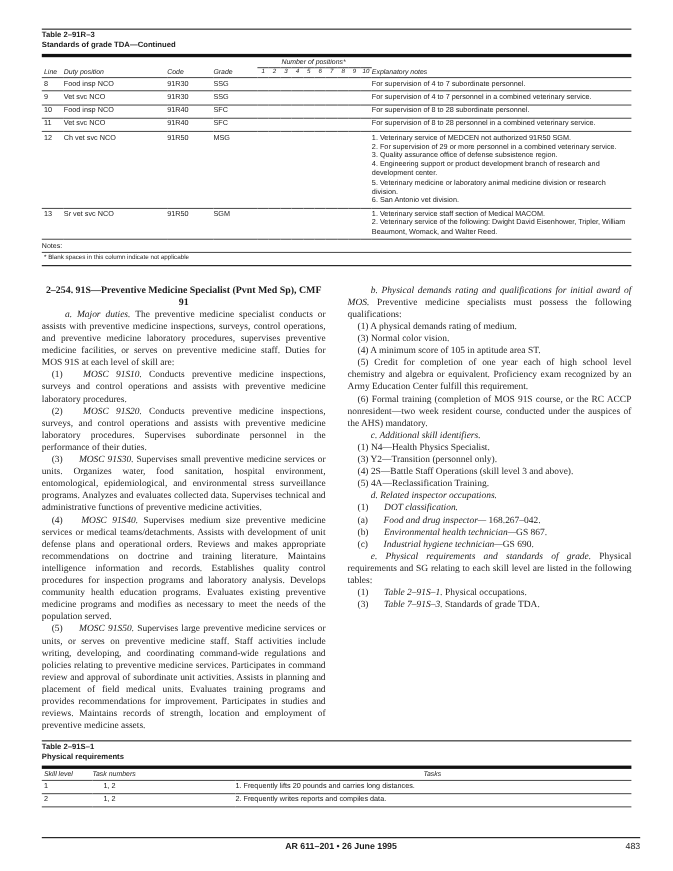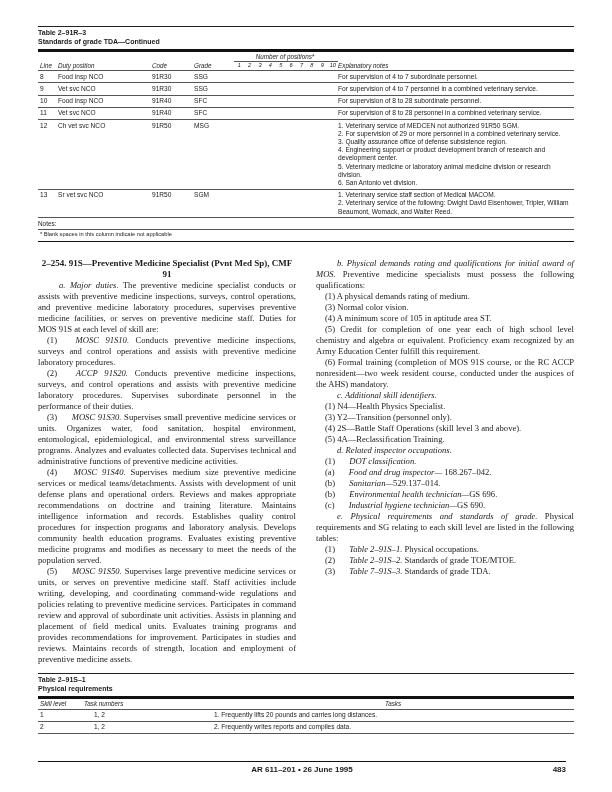--- a/index.html
+++ b/index.html
@@ -45,24 +45,24 @@
   .heading { font-weight:bold; font-size:9px; line-height:11.2px; text-align:center; }
   .para { margin:0; text-indent:9px; }
   .lead { font-style:italic;padding-left:12px; }
 
   
   .tbl-s1 { margin-top:8px; }
   table.dt td.tn { padding-left:10px; }
   table.dt th.center { text-align:center; }
 
   
-  .page-footer { position:absolute; left:38px; right:46px; top:761px; font-family:"Liberation Sans", sans-serif; }
+  .page-footer { position:absolute; left:38px; right:30px; top:761px; font-family:"Liberation Sans", sans-serif; }
   .footer-rule { border-top:1.6px solid #111; }
   .footer-row { position:relative; text-align:center; padding-top:3px; font-weight:bold; font-size:8px; }
-  .pageno { position:absolute; right:0; top:3px; font-weight:bold; }
+  .pageno { position:absolute; right:0; top:3px; font-weight:normal; }
 </style>
 </head>
 <body>
 
 <div class="page">
 
   <section>
     <div class="tblhead">
       <div class="tbltitle">Table 2–91R–3</div>
       <div class="tbltitle">Standards of grade TDA—Continued</div>
@@ -174,47 +174,45 @@
       <div class="fn-rule"></div>
       <div class="footnote">* Blank spaces in this column indicate not applicable</div>
     </div>
   </section>
 
   <div class="body-cols">
     <div class="bcol">
       <div class="heading">2–254. 91S—Preventive Medicine Specialist (Pvnt Med Sp), CMF 91</div>
       <p class="para"><span class="pre"></span><span class="lead">a. Major duties.</span><span class="rest"> The preventive medicine specialist conducts or assists with preventive medicine inspections, surveys, control operations, and preventive medicine laboratory procedures, supervises preventive medicine facilities, or serves on preventive medicine staff. Duties for MOS 91S at each level of skill are:</span></p>
       <p class="para"><span class="pre">(1) </span><span class="lead">MOSC 91S10.</span><span class="rest"> Conducts preventive medicine inspections, surveys and control operations and assists with preventive medicine laboratory procedures.</span></p>
-      <p class="para"><span class="pre">(2) </span><span class="lead">ACCP 91S20.</span><span class="rest"> Conducts preventive medicine inspections, surveys, and control operations and assists with preventive medicine laboratory procedures. Supervises subordinate personnel in the performance of their duties.</span></p>
+      <p class="para"><span class="pre">(2) </span><span class="lead">MOSC 91S20.</span><span class="rest"> Conducts preventive medicine inspections, surveys, and control operations and assists with preventive medicine laboratory procedures. Supervises subordinate personnel in the performance of their duties.</span></p>
       <p class="para"><span class="pre">(3) </span><span class="lead">MOSC 91S30.</span><span class="rest"> Supervises small preventive medicine services or units. Organizes water, food sanitation, hospital environment, entomological, epidemiological, and environmental stress surveillance programs. Analyzes and evaluates collected data. Supervises technical and administrative functions of preventive medicine activities.</span></p>
       <p class="para"><span class="pre">(4) </span><span class="lead">MOSC 91S40.</span><span class="rest"> Supervises medium size preventive medicine services or medical teams/detachments. Assists with development of unit defense plans and operational orders. Reviews and makes appropriate recommendations on doctrine and training literature. Maintains intelligence information and records. Establishes quality control procedures for inspection programs and laboratory analysis. Develops community health education programs. Evaluates existing preventive medicine programs and modifies as necessary to meet the needs of the population served.</span></p>
       <p class="para"><span class="pre">(5) </span><span class="lead">MOSC 91S50.</span><span class="rest"> Supervises large preventive medicine services or units, or serves on preventive medicine staff. Staff activities include writing, developing, and coordinating command-wide regulations and policies relating to preventive medicine services. Participates in command review and approval of subordinate unit activities. Assists in planning and placement of field medical units. Evaluates training programs and provides recommendations for improvement. Participates in studies and reviews. Maintains records of strength, location and employment of preventive medicine assets.</span></p>
     </div>
 
     <div class="bcol">
       <p class="para"><span class="pre"></span><span class="lead">b. Physical demands rating and qualifications for initial award of MOS.</span><span class="rest"> Preventive medicine specialists must possess the following qualifications:</span></p>
       <p class="para"><span class="pre">(1) A physical demands rating of medium.</span><span class="lead"></span><span class="rest"></span></p>
       <p class="para"><span class="pre">(3) Normal color vision.</span><span class="lead"></span><span class="rest"></span></p>
       <p class="para"><span class="pre">(4) A minimum score of 105 in aptitude area ST.</span><span class="lead"></span><span class="rest"></span></p>
       <p class="para"><span class="pre">(5) Credit for completion of one year each of high school level chemistry and algebra or equivalent. Proficiency exam recognized by an Army Education Center fulfill this requirement.</span><span class="lead"></span><span class="rest"></span></p>
       <p class="para"><span class="pre">(6) Formal training (completion of MOS 91S course, or the RC ACCP nonresident—two week resident course, conducted under the auspices of the AHS) mandatory.</span><span class="lead"></span><span class="rest"></span></p>
       <p class="para"><span class="pre"></span><span class="lead">c. Additional skill identifiers.</span><span class="rest"></span></p>
       <p class="para"><span class="pre">(1) N4—Health Physics Specialist.</span><span class="lead"></span><span class="rest"></span></p>
       <p class="para"><span class="pre">(3) Y2—Transition (personnel only).</span><span class="lead"></span><span class="rest"></span></p>
       <p class="para"><span class="pre">(4) 2S—Battle Staff Operations (skill level 3 and above).</span><span class="lead"></span><span class="rest"></span></p>
       <p class="para"><span class="pre">(5) 4A—Reclassification Training.</span><span class="lead"></span><span class="rest"></span></p>
       <p class="para"><span class="pre"></span><span class="lead">d. Related inspector occupations.</span><span class="rest"></span></p>
       <p class="para"><span class="pre">(1) </span><span class="lead">DOT classification.</span><span class="rest"></span></p>
       <p class="para"><span class="pre">(a) </span><span class="lead">Food and drug inspector—</span><span class="rest"> 168.267–042.</span></p>
-      <p class="para"><span class="pre">(b) </span><span class="lead">Sanitarian—</span><span class="rest">529.137–014.</span></p>
-      <p class="para"><span class="pre">(b) </span><span class="lead">Environmental health technician—</span><span class="rest">GS 696.</span></p>
+      <p class="para"><span class="pre">(b) </span><span class="lead">Environmental health technician—</span><span class="rest">GS 867.</span></p>
       <p class="para"><span class="pre">(c) </span><span class="lead">Industrial hygiene technician—</span><span class="rest">GS 690.</span></p>
       <p class="para"><span class="pre"></span><span class="lead">e. Physical requirements and standards of grade.</span><span class="rest"> Physical requirements and SG relating to each skill level are listed in the following tables:</span></p>
       <p class="para"><span class="pre">(1) </span><span class="lead">Table 2–91S–1.</span><span class="rest"> Physical occupations.</span></p>
-      <p class="para"><span class="pre">(2) </span><span class="lead">Table 2–91S–2.</span><span class="rest"> Standards of grade TOE/MTOE.</span></p>
       <p class="para"><span class="pre">(3) </span><span class="lead">Table 7–91S–3.</span><span class="rest"> Standards of grade TDA.</span></p>
     </div>
   </div>
 
   <section class="tbl-s1">
     <div class="tblhead">
       <div class="tbltitle">Table 2–91S–1</div>
       <div class="tbltitle">Physical requirements</div>
     </div>
     <table class="dt">

